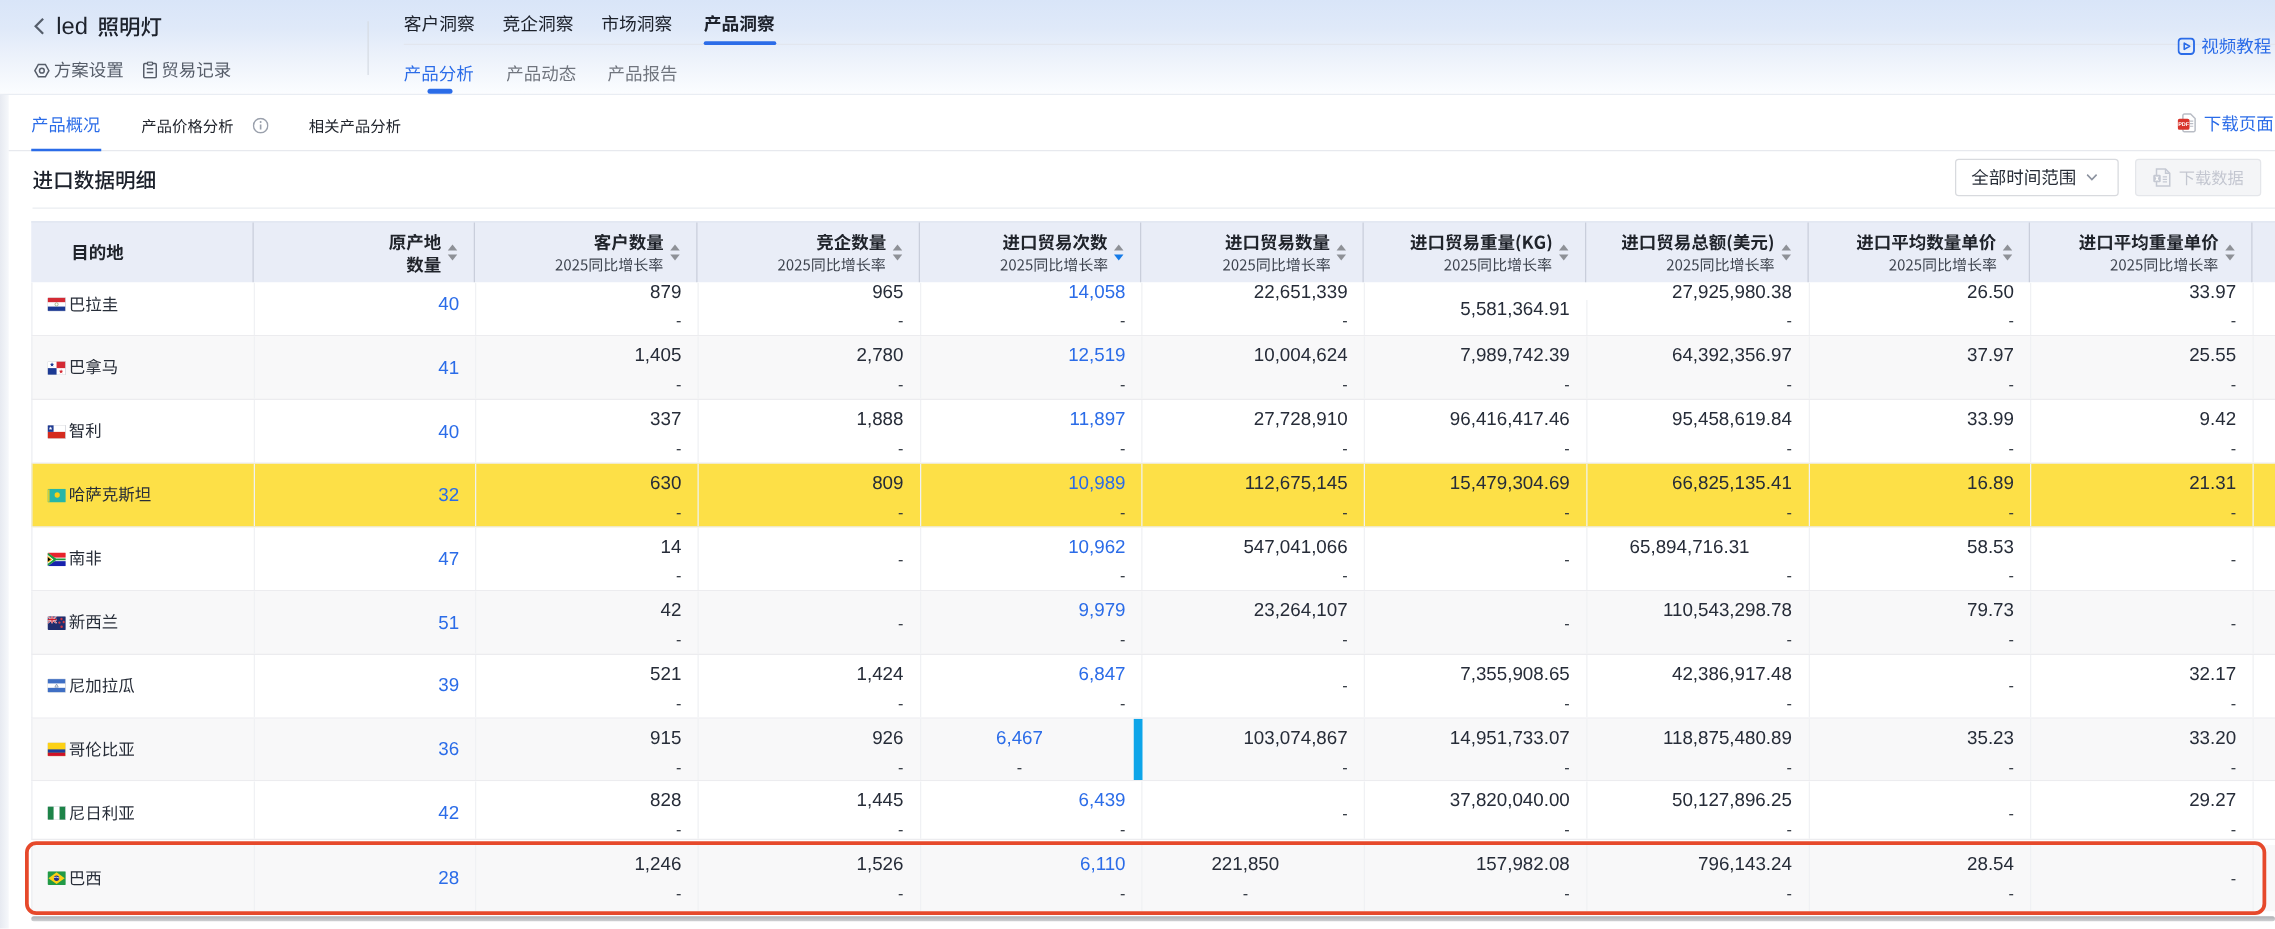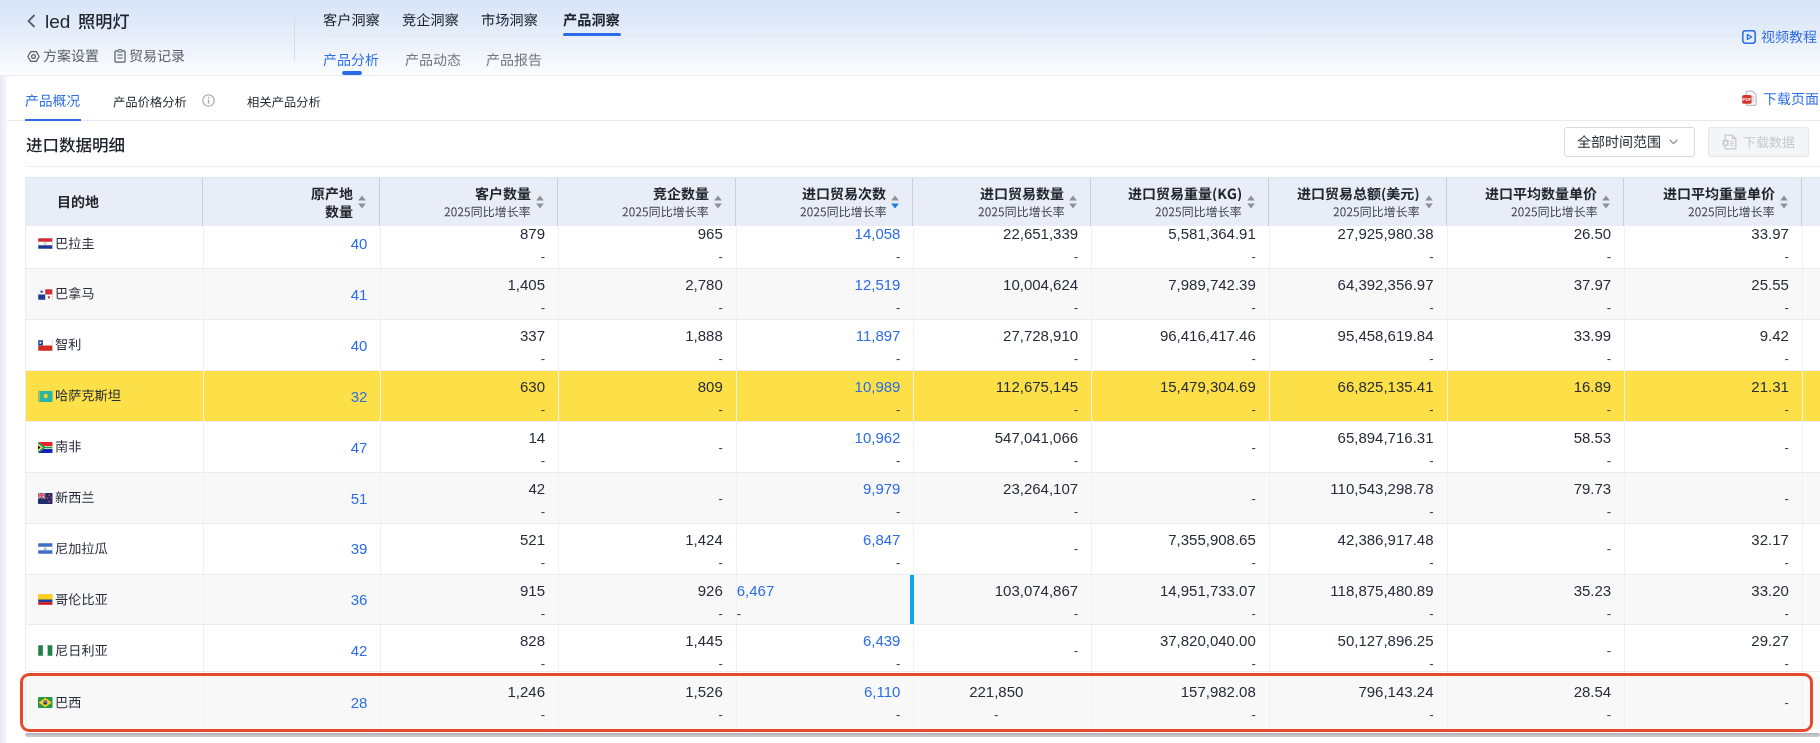--- a/index.html
+++ b/index.html
@@ -515,21 +515,21 @@
         <div class="num" style="line-height:22px;color:#2b6ce8;">14,058</div>
         <div style="font-size:13px;line-height:23px;color:#30363f;">-</div>
       </div>
     </div>
     <div style="width:177.7px;height:51px;border-right:1px solid #f0f1f4;padding:5px 13px 0 0;text-align:right;overflow:hidden;">
       <div style="transform:translateY(-8px);">
         <div class="num" style="line-height:22px;color:#262c38;">22,651,339</div>
         <div style="font-size:13px;line-height:23px;color:#30363f;">-</div>
       </div>
     </div>
-    <div style="width:177.7px;height:51px;border-right:1px solid #f0f1f4;padding:5px 13px 0 0;text-align:right;overflow:hidden;">
+    <div style="width:177.7px;height:51px;border-right:1px solid #f0f1f4;padding:5px 13px 0 0;text-align:right;overflow:hidden;margin-top:14px;">
       <div style="transform:translateY(-8px);">
         <div class="num" style="line-height:22px;color:#262c38;">5,581,364.91</div>
         <div style="font-size:13px;line-height:23px;color:#30363f;">-</div>
       </div>
     </div>
     <div style="width:177.7px;height:51px;border-right:1px solid #f0f1f4;padding:5px 13px 0 0;text-align:right;overflow:hidden;">
       <div style="transform:translateY(-8px);">
         <div class="num" style="line-height:22px;color:#262c38;">27,925,980.38</div>
         <div style="font-size:13px;line-height:23px;color:#30363f;">-</div>
       </div>
@@ -802,21 +802,21 @@
       <div style="">
         <div class="num" style="line-height:22px;color:#262c38;">547,041,066</div>
         <div style="font-size:13px;line-height:23px;color:#30363f;">-</div>
       </div>
     </div>
     <div style="width:177.7px;height:100%;border-right:1px solid #f0f1f4;display:flex;align-items:center;justify-content:flex-end;padding-right:13px;">
       <div style="font-size:13px;color:#30363f;">-</div>
     </div>
     <div style="width:177.7px;height:100%;border-right:1px solid #f0f1f4;padding:5px 13px 0 0;text-align:right;overflow:hidden;">
       <div style="">
-        <div class="num" style="line-height:22px;color:#262c38;">65,894,716.31</div>
+        <div class="num" style="line-height:22px;color:#262c38;text-align:center;">65,894,716.31</div>
         <div style="font-size:13px;line-height:23px;color:#30363f;">-</div>
       </div>
     </div>
     <div style="width:177.7px;height:100%;border-right:1px solid #f0f1f4;padding:5px 13px 0 0;text-align:right;overflow:hidden;">
       <div style="">
         <div class="num" style="line-height:22px;color:#262c38;">58.53</div>
         <div style="font-size:13px;line-height:23px;color:#30363f;">-</div>
       </div>
     </div>
     <div style="width:177.7px;height:100%;border-right:1px solid #f0f1f4;display:flex;align-items:center;justify-content:flex-end;padding-right:13px;">
@@ -996,21 +996,21 @@
         <div class="num" style="line-height:22px;color:#262c38;">915</div>
         <div style="font-size:13px;line-height:23px;color:#30363f;">-</div>
       </div>
     </div>
     <div style="width:177.7px;height:100%;border-right:1px solid #f0f1f4;padding:5px 13px 0 0;text-align:right;overflow:hidden;">
       <div style="">
         <div class="num" style="line-height:22px;color:#262c38;">926</div>
         <div style="font-size:13px;line-height:23px;color:#30363f;">-</div>
       </div>
     </div>
-    <div style="width:177.7px;height:100%;border-right:4px solid #0ea5e9;padding:5px 13px 0 0;text-align:left;overflow:hidden;">
+    <div style="width:177.7px;height:100%;border-right:7px solid #0ea5e9;padding:5px 13px 0 0;text-align:center;overflow:hidden;">
       <div style="">
         <div class="num" style="line-height:22px;color:#2b6ce8;">6,467</div>
         <div style="font-size:13px;line-height:23px;color:#30363f;">-</div>
       </div>
     </div>
     <div style="width:177.7px;height:100%;border-right:1px solid #f0f1f4;padding:5px 13px 0 0;text-align:right;overflow:hidden;">
       <div style="">
         <div class="num" style="line-height:22px;color:#262c38;">103,074,867</div>
         <div style="font-size:13px;line-height:23px;color:#30363f;">-</div>
       </div>

